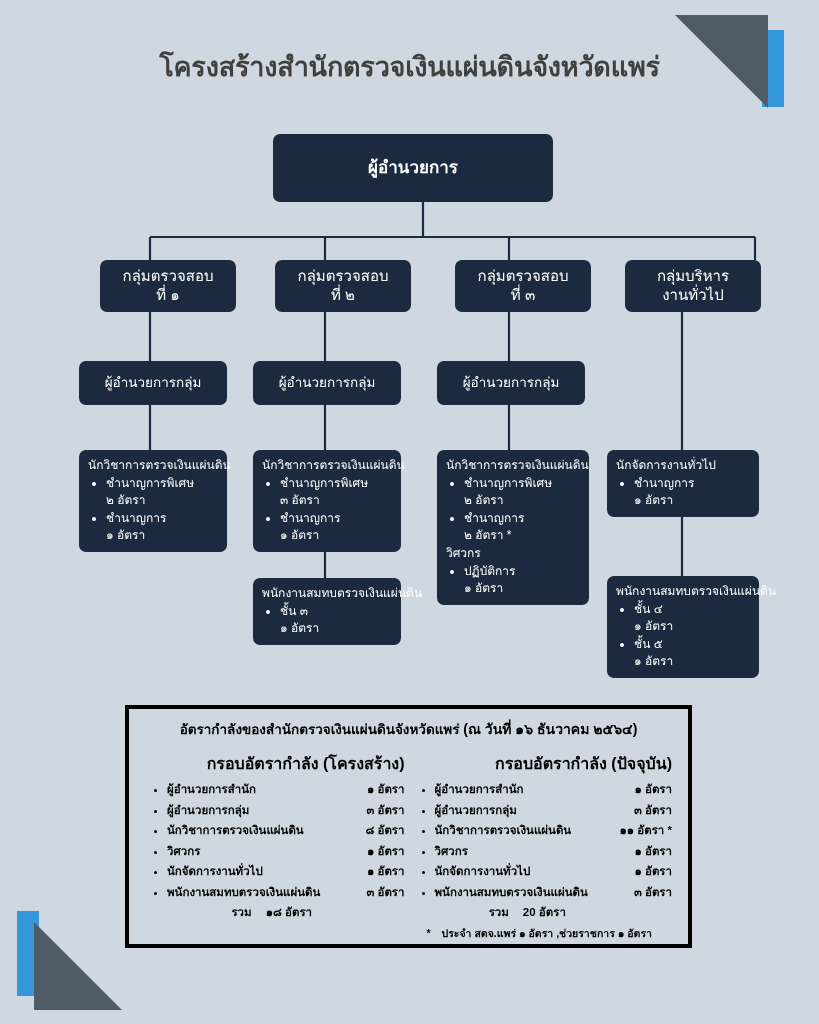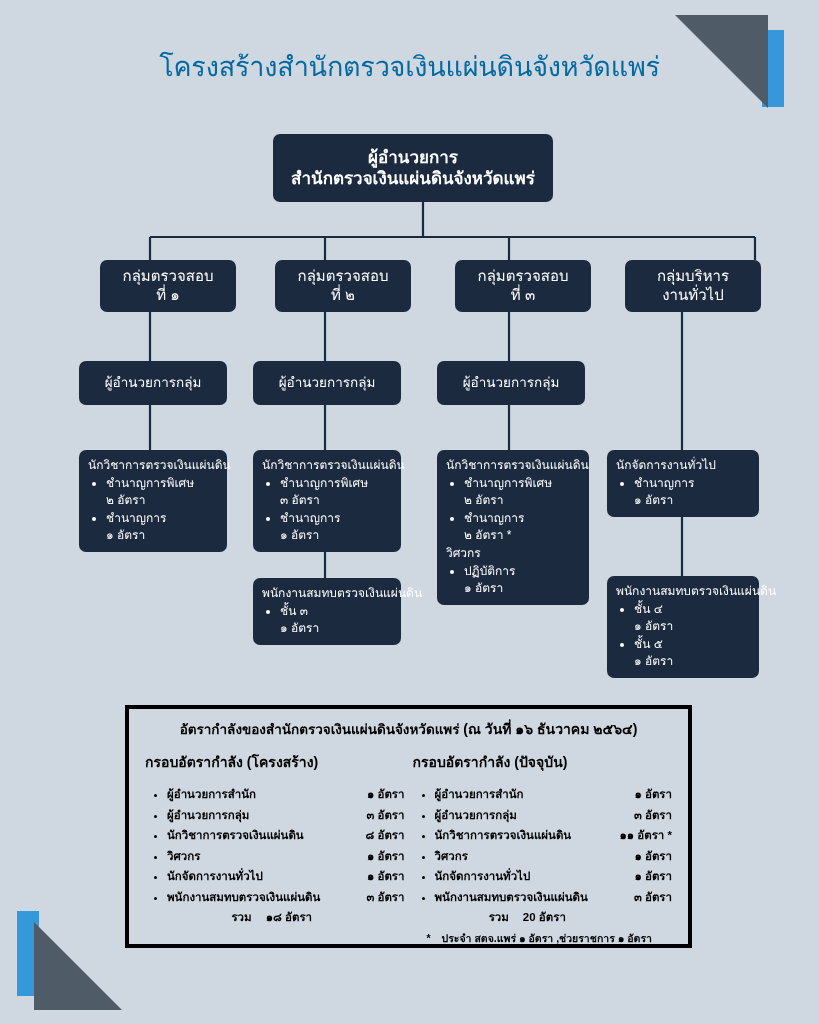--- a/index.html
+++ b/index.html
@@ -47,22 +47,22 @@
     border-right: 88px solid transparent;
     z-index: 2;
   }
 
   
   .page-title {
     position: absolute;
     top: 45px; left: 0; right: 0;
     text-align: center;
     font-size: 27px;
-    font-weight: normal;
-    color: #0369a1;
+    font-weight: bold;
+    color: #404040;
     letter-spacing: -0.2px;
     z-index: 3;
   }
 
   
   .chart {
     position: absolute;
     top: 0; left: 0;
     width: 819px; height: 700px;
     z-index: 3;
@@ -161,25 +161,25 @@
   .summary-title .asof {
     font-size: 14px;
     font-weight: bold;
   }
   .summary-cols {
     display: flex;
     margin-top: 11px;
   }
   .col { width: 50%; padding: 0 4px; }
   .col-title {
-    text-align: left;
-    font-size: 14px;
+    text-align: right;
+    font-size: 16px;
     font-weight: bold;
     color: #000;
-    margin-bottom: 12px;
+    margin-bottom: 4px;
   }
   .col ul {
     list-style: disc;
     margin: 0 0 0 22px;
     padding: 0;
     font-size: 11.5px;
     font-weight: bold;
     color: #000;
   }
   .col li {
@@ -257,21 +257,20 @@
 
       <line x1="325" y1="538" x2="325" y2="578"></line>
 
       <line x1="682" y1="506" x2="682" y2="576"></line>
     </g>
   </svg>
 
   <div class="node node-root center">
     <div>
       <span>ผู้อำนวยการ</span><br>
-      <span>สำนักตรวจเงินแผ่นดินจังหวัดแพร่</span>
     </div>
   </div>
 
   <div class="node node-group center g1">
     <div>
       <span>กลุ่มตรวจสอบ</span><br>
       <span>ที่ ๑</span>
     </div>
   </div>
   <div class="node node-group center g2">

